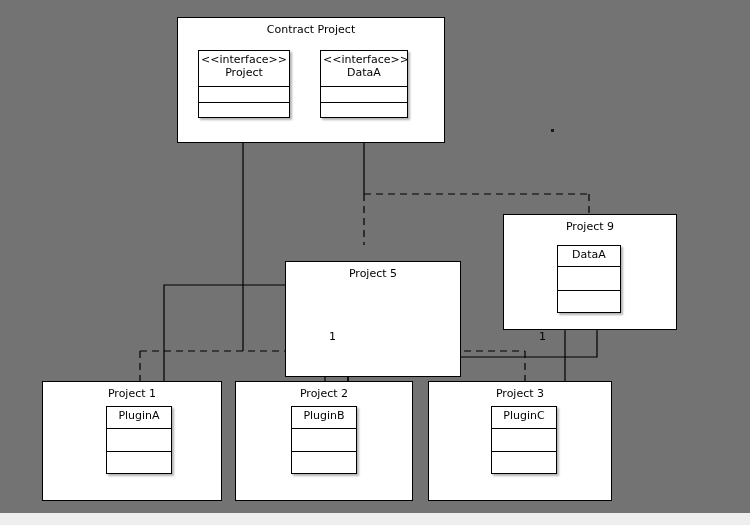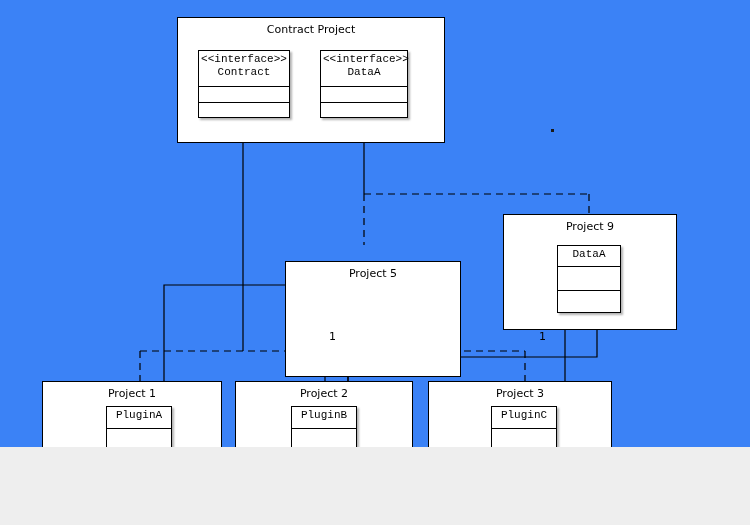--- a/index.html
+++ b/index.html
@@ -3,22 +3,22 @@
 <meta charset="utf-8">
 <style>
   html, body {
     margin: 0;
     padding: 0;
     background: #eeeeee;
   }
   #canvas {
     position: relative;
     width: 750px;
-    height: 447px;
-    background: #3b82f6;
+    height: 513px;
+    background: #737373;
     font-family: "DejaVu Sans", sans-serif;
     overflow: hidden;
   }
   svg#wires {
     position: absolute;
     left: 0; top: 0;
     width: 750px;
     height: 525px;
     pointer-events: none;
   }
@@ -50,21 +50,20 @@
   }
   .cls-name {
     box-sizing: border-box;
     border-bottom: 1px solid #000000;
     text-align: center;
     font-size: 11px;
     line-height: 13px;
     color: #000000;
     padding: 2px 2px 3px 2px;
     white-space: nowrap;
-    font-family: Liberation Mono, monospace;
   }
   .cls-name .stereo { display: block; }
   .cls-attrs {
     box-sizing: border-box;
     border-bottom: 1px solid #000000;
   }
   .cls-ops { box-sizing: border-box; }
   .mult {
     position: absolute;
     font-size: 11px;
@@ -158,21 +157,21 @@
     <div class="pkg-title">Project 2</div>
   </div>
 
   <div class="pkg" style="left:428px; top:381px; width:184px; height:120px;">
     <div class="pkg-title">Project 3</div>
   </div>
 
   <div class="cls" style="left:198px; top:50px; width:92px; height:68px;">
     <div class="cls-name" style="height:36px;">
       <span class="stereo">&lt;&lt;interface&gt;&gt;</span>
-      <span>Contract</span>
+      <span>Project</span>
     </div>
     <div class="cls-attrs" style="height:16px;"></div>
     <div class="cls-ops"></div>
   </div>
 
   <div class="cls" style="left:320px; top:50px; width:88px; height:68px;">
     <div class="cls-name" style="height:36px;">
       <span class="stereo">&lt;&lt;interface&gt;&gt;</span>
       <span>DataA</span>
     </div>

